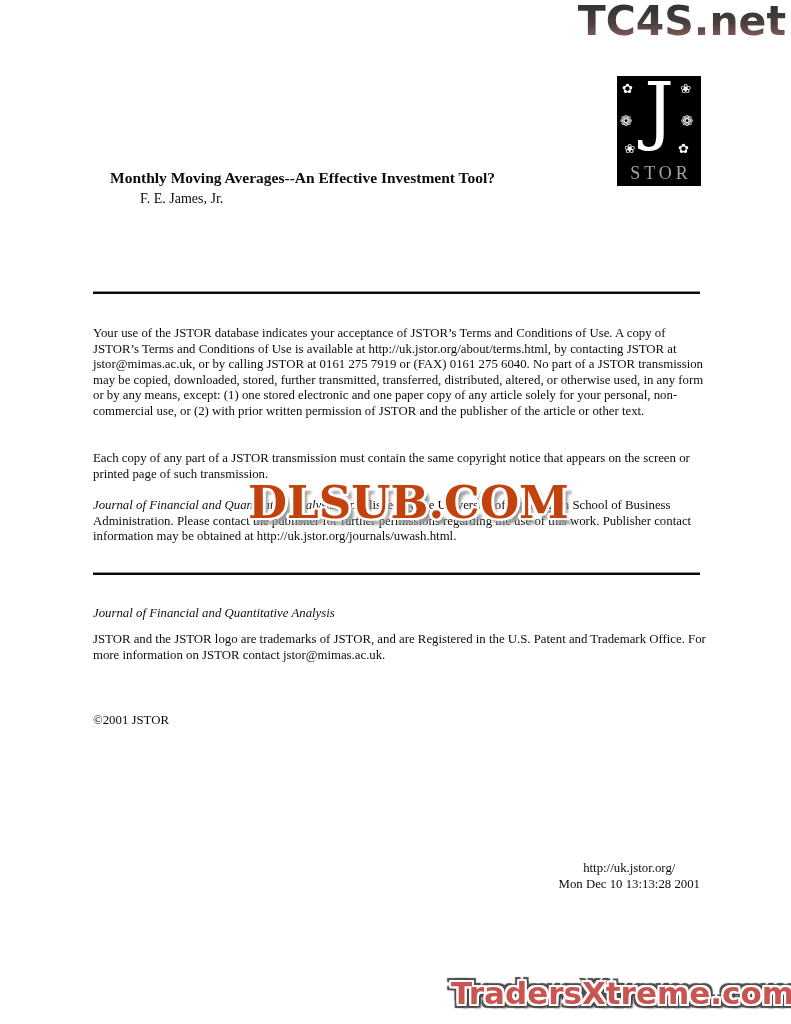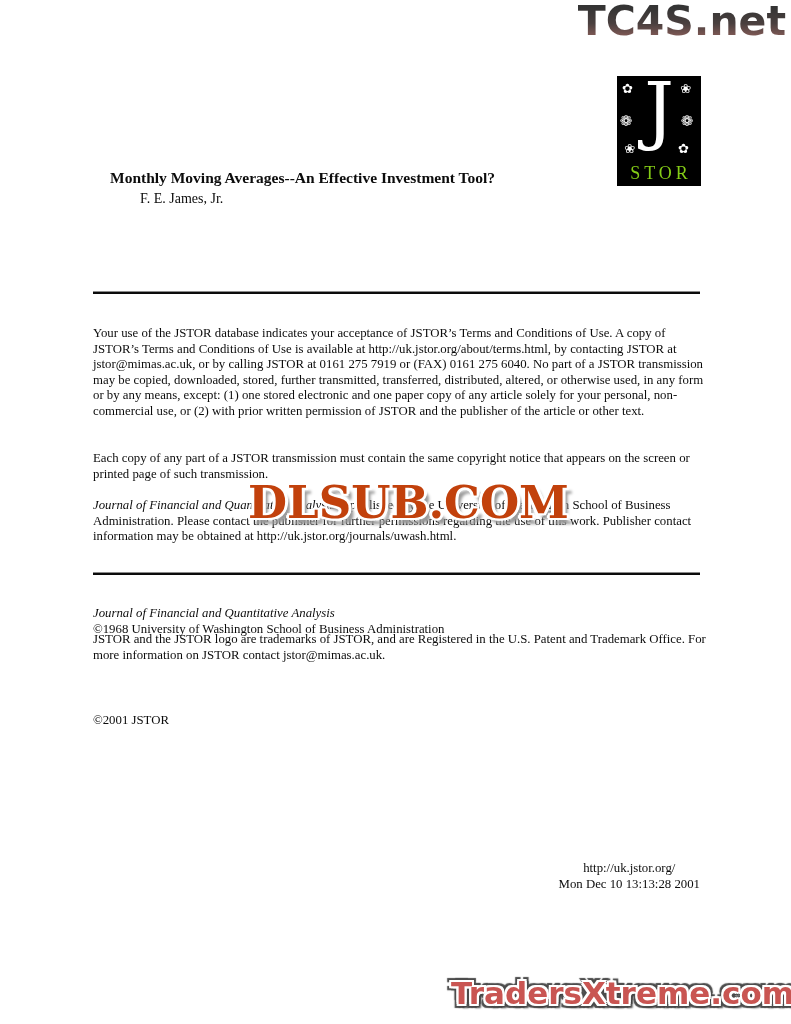--- a/index.html
+++ b/index.html
@@ -33,21 +33,21 @@
 
   
   .jstor-logo{position:absolute;left:617px;top:76px;width:84px;height:110px;background:#000;}
   .logo-j{position:absolute;top:-4px;left:0;width:100%;text-align:center;
           color:#fff;font-family:"DejaVu Serif", serif;font-size:74px;line-height:1;}
   .logo-orn{position:absolute;color:#fff;font-size:13px;line-height:1;
             font-family:"DejaVu Sans", sans-serif;}
   .o1{left:5px;top:6px;} .o2{left:63px;top:6px;} .o3{left:3px;top:38px;font-size:15px;}
   .o4{left:64px;top:38px;font-size:15px;} .o5{left:7px;top:66px;} .o6{left:61px;top:66px;}
   .logo-stor{position:absolute;bottom:2px;left:0;width:100%;text-align:center;
-             color:#84cc16;font-size:18px;letter-spacing:4px;text-indent:4px;
+             color:#a3a3a3;font-size:18px;letter-spacing:4px;text-indent:4px;
              font-family:"Liberation Serif", serif;}
 
   
   .title{position:absolute;left:93px;top:152px;margin:17px;font-size:15.5px;font-weight:700;}
   .author{position:absolute;left:140px;top:191px;font-size:14px;}
   .citation{position:absolute;left:140px;top:225px;width:540px;font-size:14px;line-height:18px;}
   .it{font-style:italic;}
 
   
   .rule{position:absolute;left:93px;width:607px;height:2px;background:#0a0a0a;
@@ -97,21 +97,20 @@
   <div class="para p3">
     <span class="it">Journal of Financial and Quantitative Analysis</span><span> is published by the University of Washington School of Business Administration.  Please contact the publisher for further permissions regarding the use of this work. Publisher contact information may be obtained at http://uk.jstor.org/journals/uwash.html.</span>
   </div>
 
   <div class="dlsub">DLSUB.COM</div>
 
   <div class="rule rule2"></div>
 
   <div class="fjournal">Journal of Financial and Quantitative Analysis</div>
 
-  <div class="f1968">©1968 University of Washington School of Business Administration</div>
 
   <div class="ftm">JSTOR and the JSTOR logo are trademarks of JSTOR, and are Registered in the U.S. Patent and Trademark Office. For more information on JSTOR contact jstor@mimas.ac.uk.</div>
 
   <div class="f2001">©2001 JSTOR</div>
 
   <div class="furl">
     <div>http://uk.jstor.org/</div>
     <div>Mon Dec 10 13:13:28 2001</div>
   </div>
 

